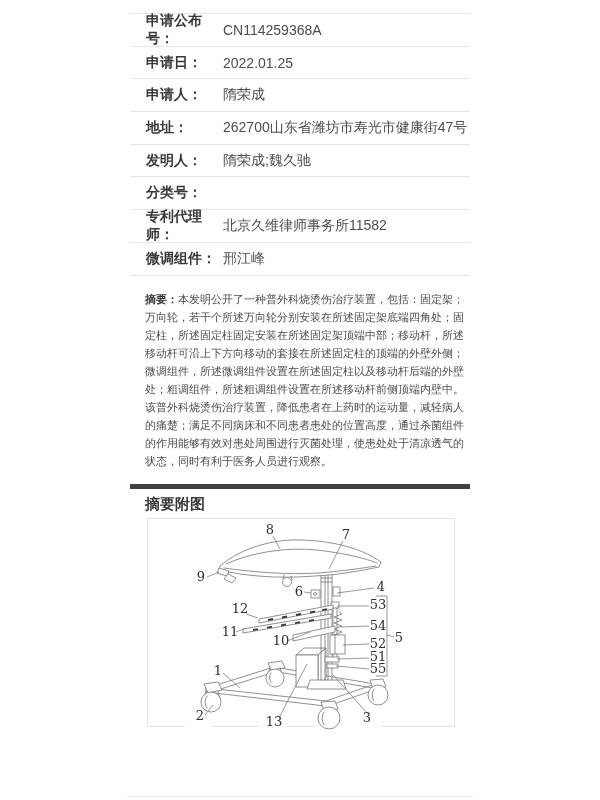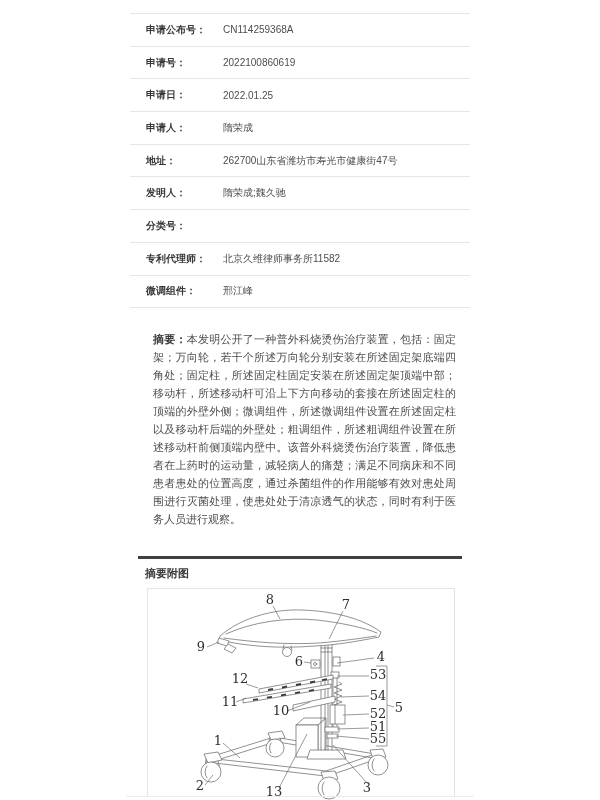--- a/index.html
+++ b/index.html
@@ -6,32 +6,32 @@
   body{
     width:600px;height:800px;background:#ffffff;position:relative;overflow:hidden;
     font-family:"Liberation Sans","DejaVu Sans",sans-serif;
     -webkit-font-smoothing:antialiased;
   }
   .container{width:340px;margin:0 auto;padding-top:13px;}
   
   .fields{border-bottom:1px solid #dfe8f1;}
   .row{
     display:flex;align-items:center;height:31.7px;
-    border-top:1px solid #dfe8f1;padding-left:16px;font-size:10px;
+    border-top:1px solid #dfe8f1;padding-left:16px;font-size:14px;
   }
   .f-label{width:77px;flex-shrink:0;font-weight:bold;color:#383838;letter-spacing:0;}
   .f-value{flex:1;min-width:0;color:#4d4d4d;white-space:nowrap;overflow:hidden;padding-right:2px;}
   
   .abstract{
-    margin:8px;padding:14px 6px 28px 15px;border-bottom:3px solid #404040;
+    margin:0;padding:14px 6px 14px 15px;border-bottom:5px solid #404040;
     font-size:11px;line-height:18px;color:#4d4d4d;text-align:justify;
   }
   .abstract b{color:#383838;}
   
-  .figure-title{margin:8px 0 0 15px;font-size:11px;font-weight:bold;color:#383838;line-height:13px;}
+  .figure-title{margin:8px 0 0 15px;font-size:15px;font-weight:bold;color:#383838;line-height:13px;}
   .figure-box{position:relative;width:308px;height:209px;margin:8px 0 0 17px;}
   .figure-box svg{position:absolute;top:0;left:0;overflow:visible;display:block;}
   .fig-line{stroke:#757575;stroke-width:0.8;fill:none;stroke-linecap:round;}
   .fig-fill{stroke:#757575;stroke-width:0.8;fill:#ffffff;}
   .fig-dash{stroke:#3a3a3a;stroke-width:1.8;fill:none;stroke-linecap:butt;}
   .fig-leader{stroke:#6e6e6e;stroke-width:0.7;fill:none;}
   .fig-border{stroke:#e4e4e4;stroke-width:1;fill:none;}
   .fig-num{
     font-family:"DejaVu Serif","Liberation Serif",serif;
     font-size:13px;fill:#2e2e2e;text-anchor:middle;
@@ -46,24 +46,20 @@
 
 <div class="container">
 
   <div class="fields" id="fields">
     <div class="row">
       <span class="f-label">申请公布号：</span>
       <span class="f-value">CN114259368A</span>
     </div>
 
 
-    <div class="row">
-      <span class="f-label">申请号：</span>
-      <span class="f-value">2022100860619</span>
-    </div>
 
     <div class="row">
       <span class="f-label">申请日：</span>
       <span class="f-value">2022.01.25</span>
     </div>
 
     <div class="row">
       <span class="f-label">申请人：</span>
       <span class="f-value">隋荣成</span>
     </div>

